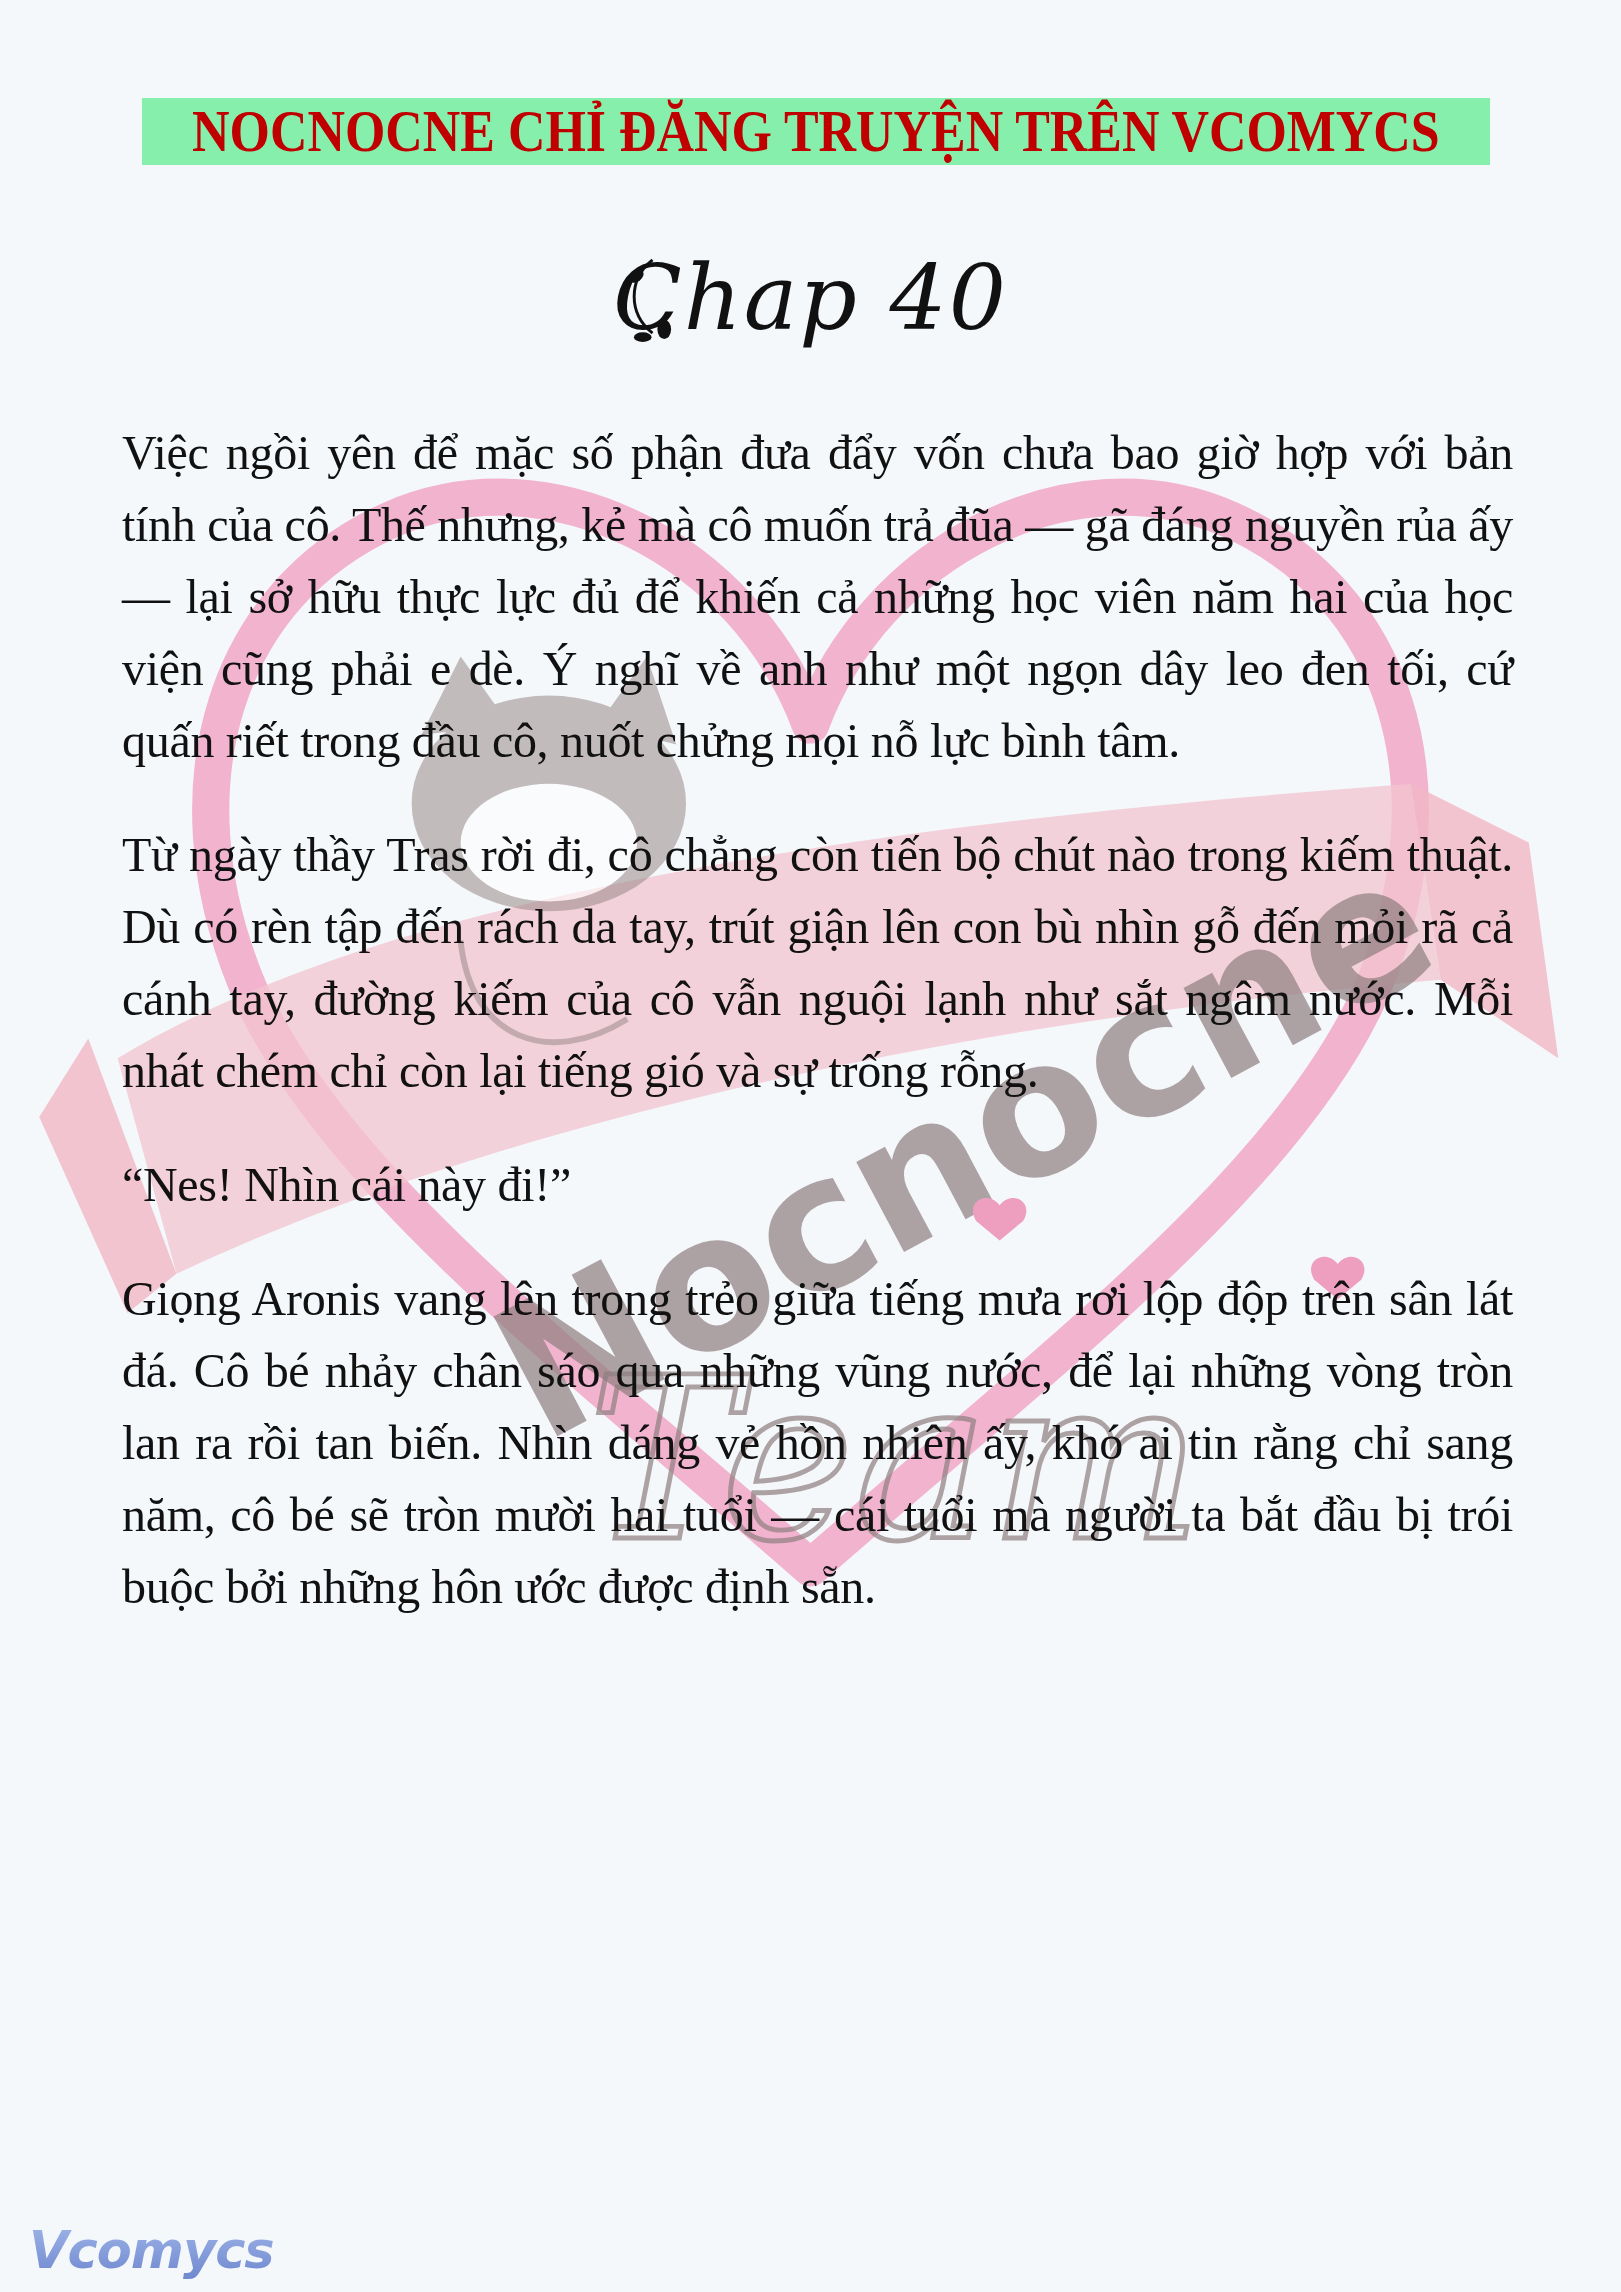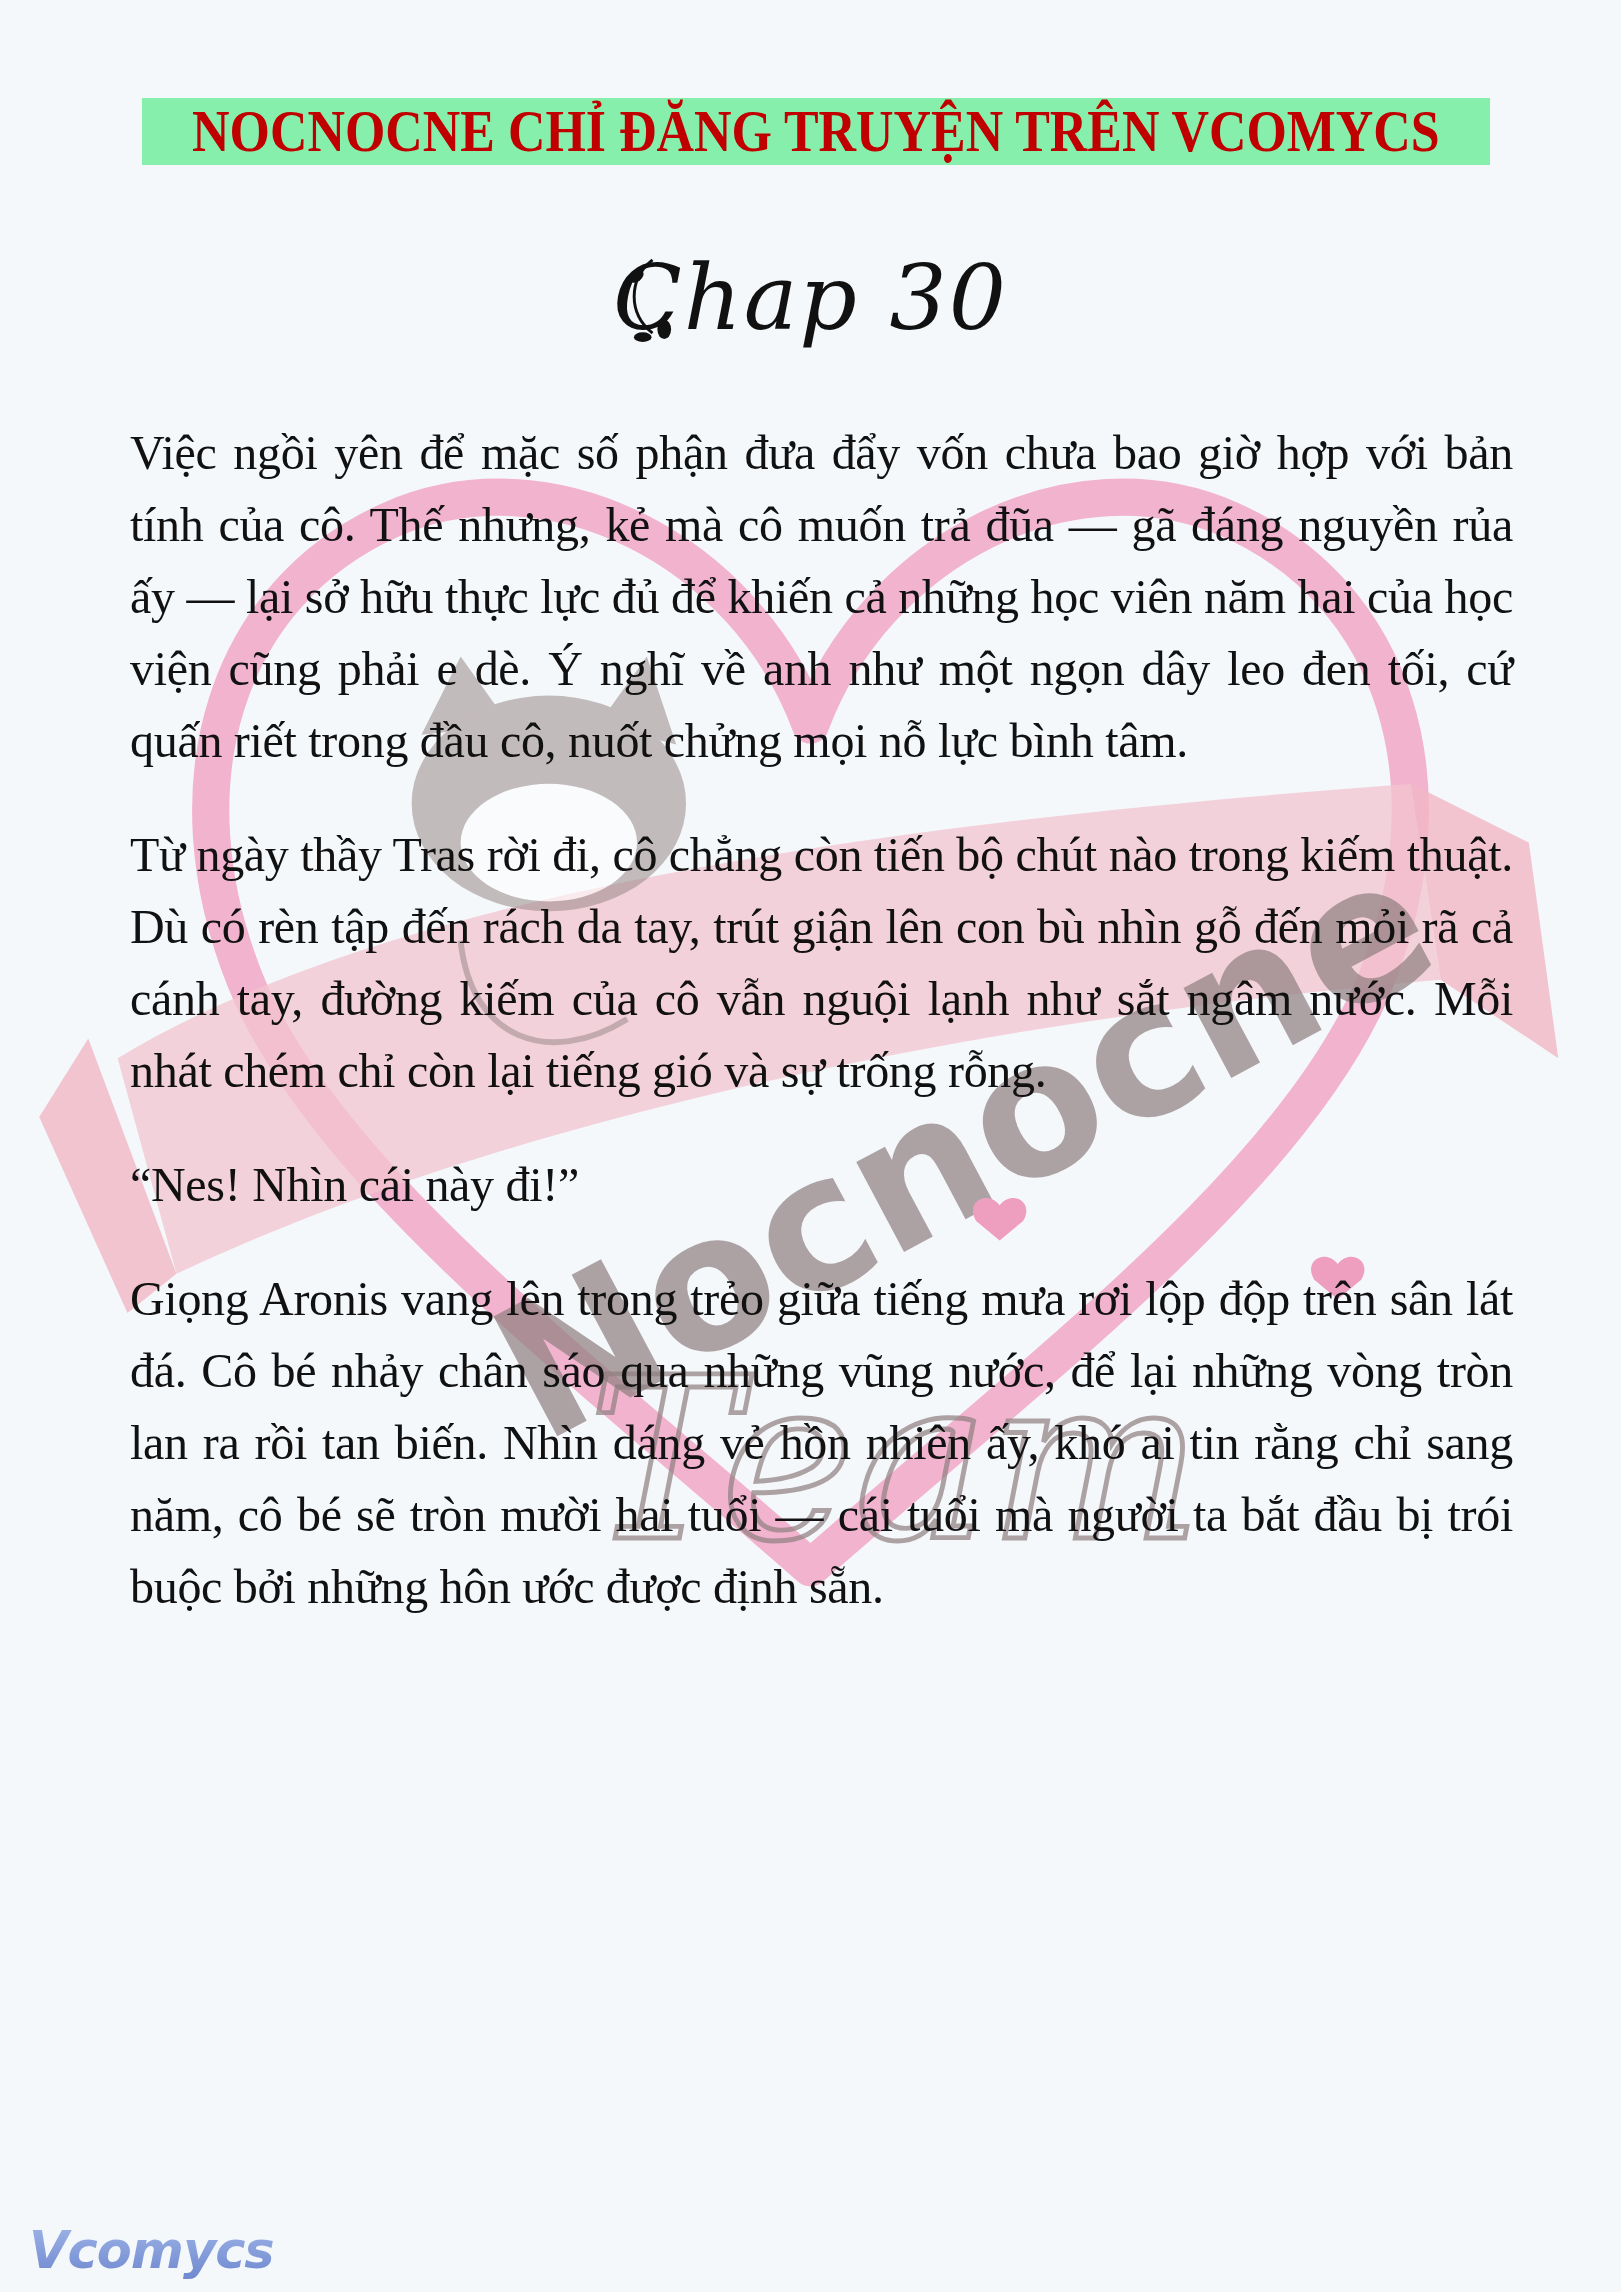--- a/index.html
+++ b/index.html
@@ -80,21 +80,21 @@
       top: 417px;
       width: 1391px;
       z-index: 1;
       color: #111;
     }
     .para {
       font-family: "Liberation Serif", "DejaVu Serif", serif;
       font-size: 48px;
       line-height: 72px;
       text-align: justify;
-      margin: 0 0 42px 8px;
+      margin: 0 0 42px 0;
       letter-spacing: -0.3px;
     }
     .para.short {
       text-align: left;
     }
     
     .footer-logo {
       position: absolute;
       left: 29px;
       top: 2213px;
@@ -143,21 +143,21 @@
 
     <path d="M1020 790 c -12 -16 -36 -4 -24 16 l 24 20 l 24 -20 c 12 -20 -12 -32 -24 -16 z" fill="#ee9fc0"></path>
     <path d="M1365 850 c -12 -16 -36 -4 -24 16 l 24 20 l 24 -20 c 12 -20 -12 -32 -24 -16 z" fill="#ee9fc0"></path>
   </svg>
 
   <div class="header-banner">
     <div class="header-text">NOCNOCNE CHỈ ĐĂNG TRUYỆN TRÊN VCOMYCS</div>
   </div>
 
   <div class="chapter-title">
-    <span>Chap 30</span>
+    <span>Chap 40</span>
   </div>
   <svg class="flourish" width="59" height="88" viewBox="0 0 60 90">
     <path d="M30 5 C 5 25, 5 60, 30 80" fill="none" stroke="#111" stroke-width="3"></path>
     <ellipse cx="14" cy="22" rx="8" ry="5" fill="#111" transform="rotate(-40 14 22)"></ellipse>
     <ellipse cx="20" cy="84" rx="9" ry="5" fill="#111"></ellipse>
     <ellipse cx="42" cy="76" rx="7" ry="10" fill="#111"></ellipse>
   </svg>
 
   <div class="body-text">
     <p class="para">Việc ngồi yên để mặc số phận đưa đẩy vốn chưa bao giờ hợp với bản tính của cô. Thế nhưng, kẻ mà cô muốn trả đũa — gã đáng nguyền rủa ấy — lại sở hữu thực lực đủ để khiến cả những học viên năm hai của học viện cũng phải e dè. Ý nghĩ về anh như một ngọn dây leo đen tối, cứ quấn riết trong đầu cô, nuốt chửng mọi nỗ lực bình tâm.</p>

